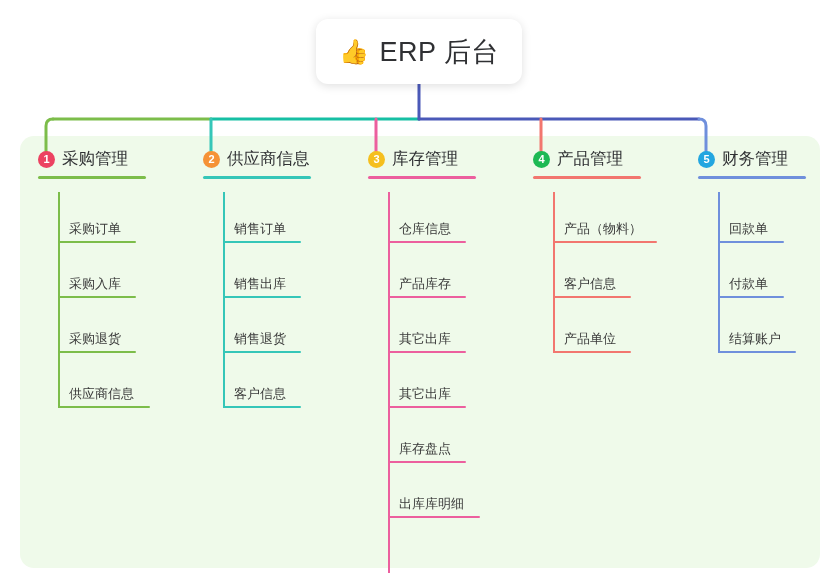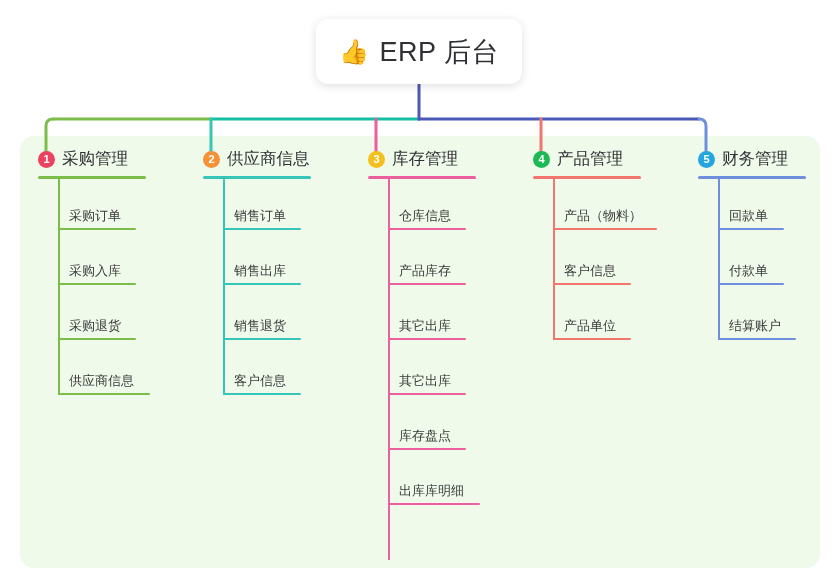--- a/index.html
+++ b/index.html
@@ -55,21 +55,21 @@
   .badge{
     width:17px;height:17px;border-radius:50%;
     color:#fff;font-size:11px;line-height:17px;
     text-align:center;font-weight:bold;
     flex:0 0 auto;
   }
   .col-title{font-size:16.5px;color:#2f3033;}
   .head-rule{height:3px;border-radius:2px;margin-top:4px;}
 
   
-  .items{position:relative;margin-top:0;}
+  .items{position:relative;margin-top:13px;}
   .spine{position:absolute;left:20px;top:0;width:2px;}
   .item{
     position:relative;
     height:55px;
     box-sizing:border-box;
   }
   .item-label{
     position:absolute;left:31px;bottom:9px;
     font-size:13px;color:#3a3a3a;white-space:nowrap;
   }

